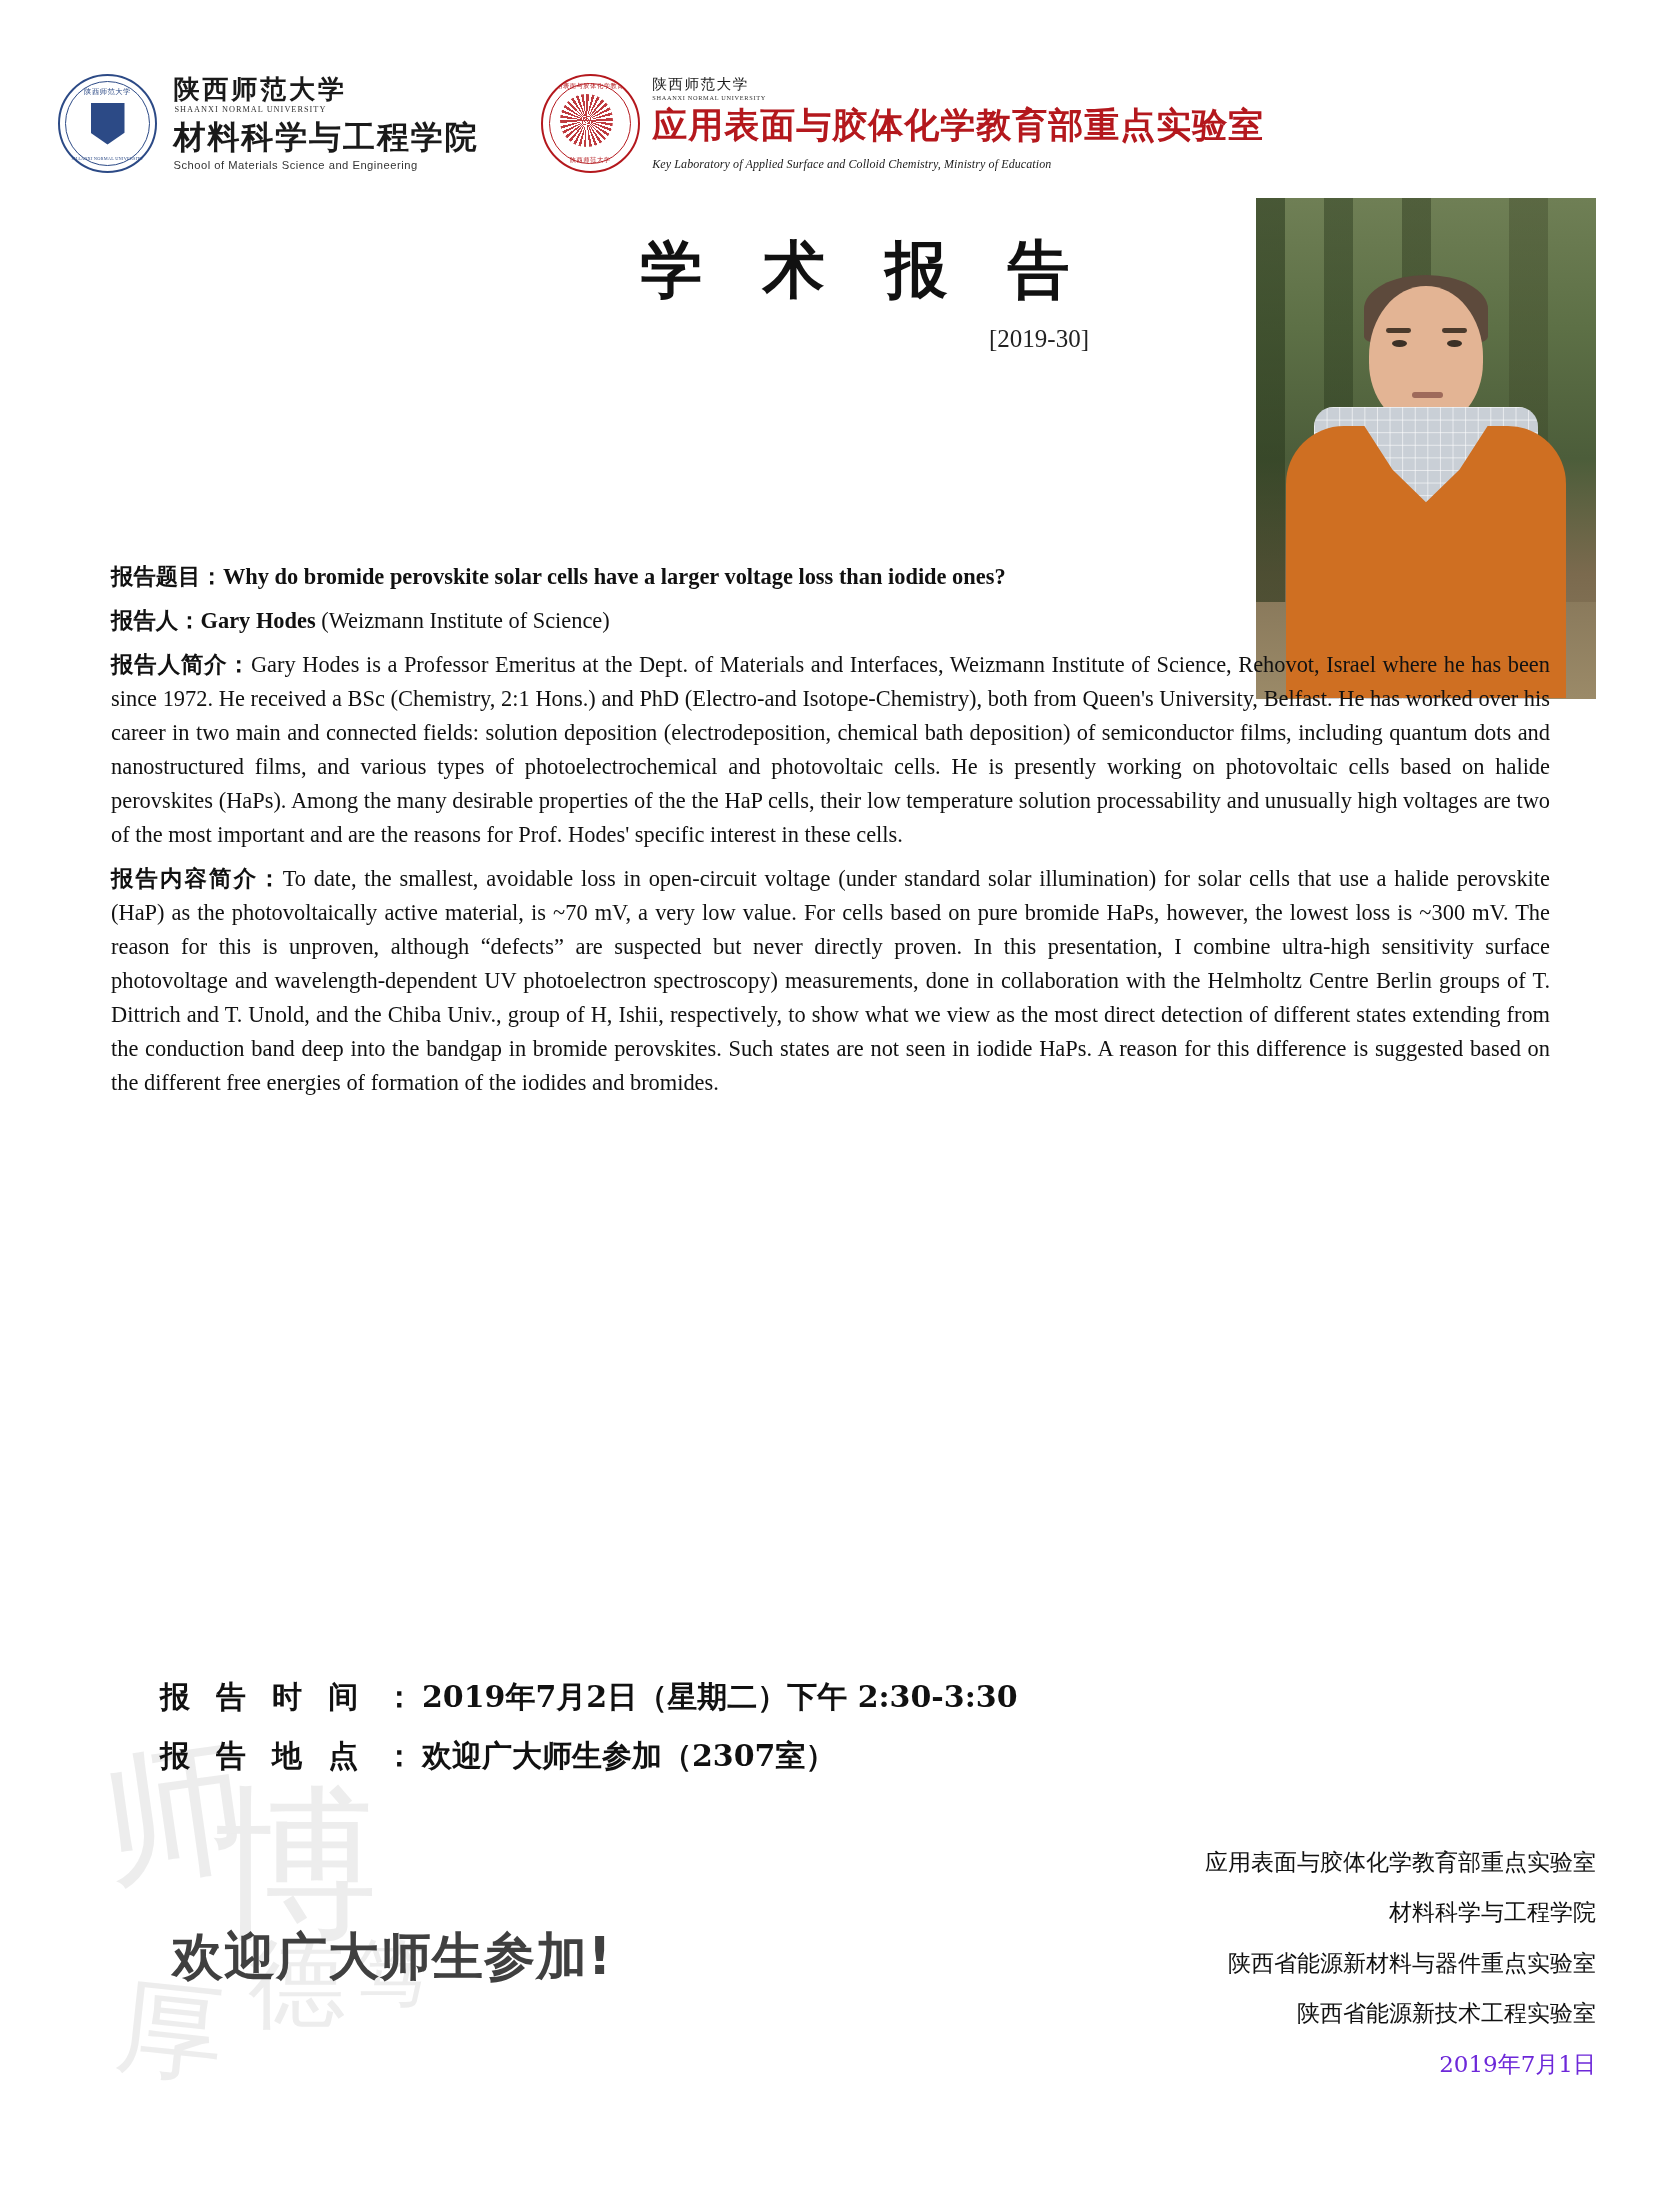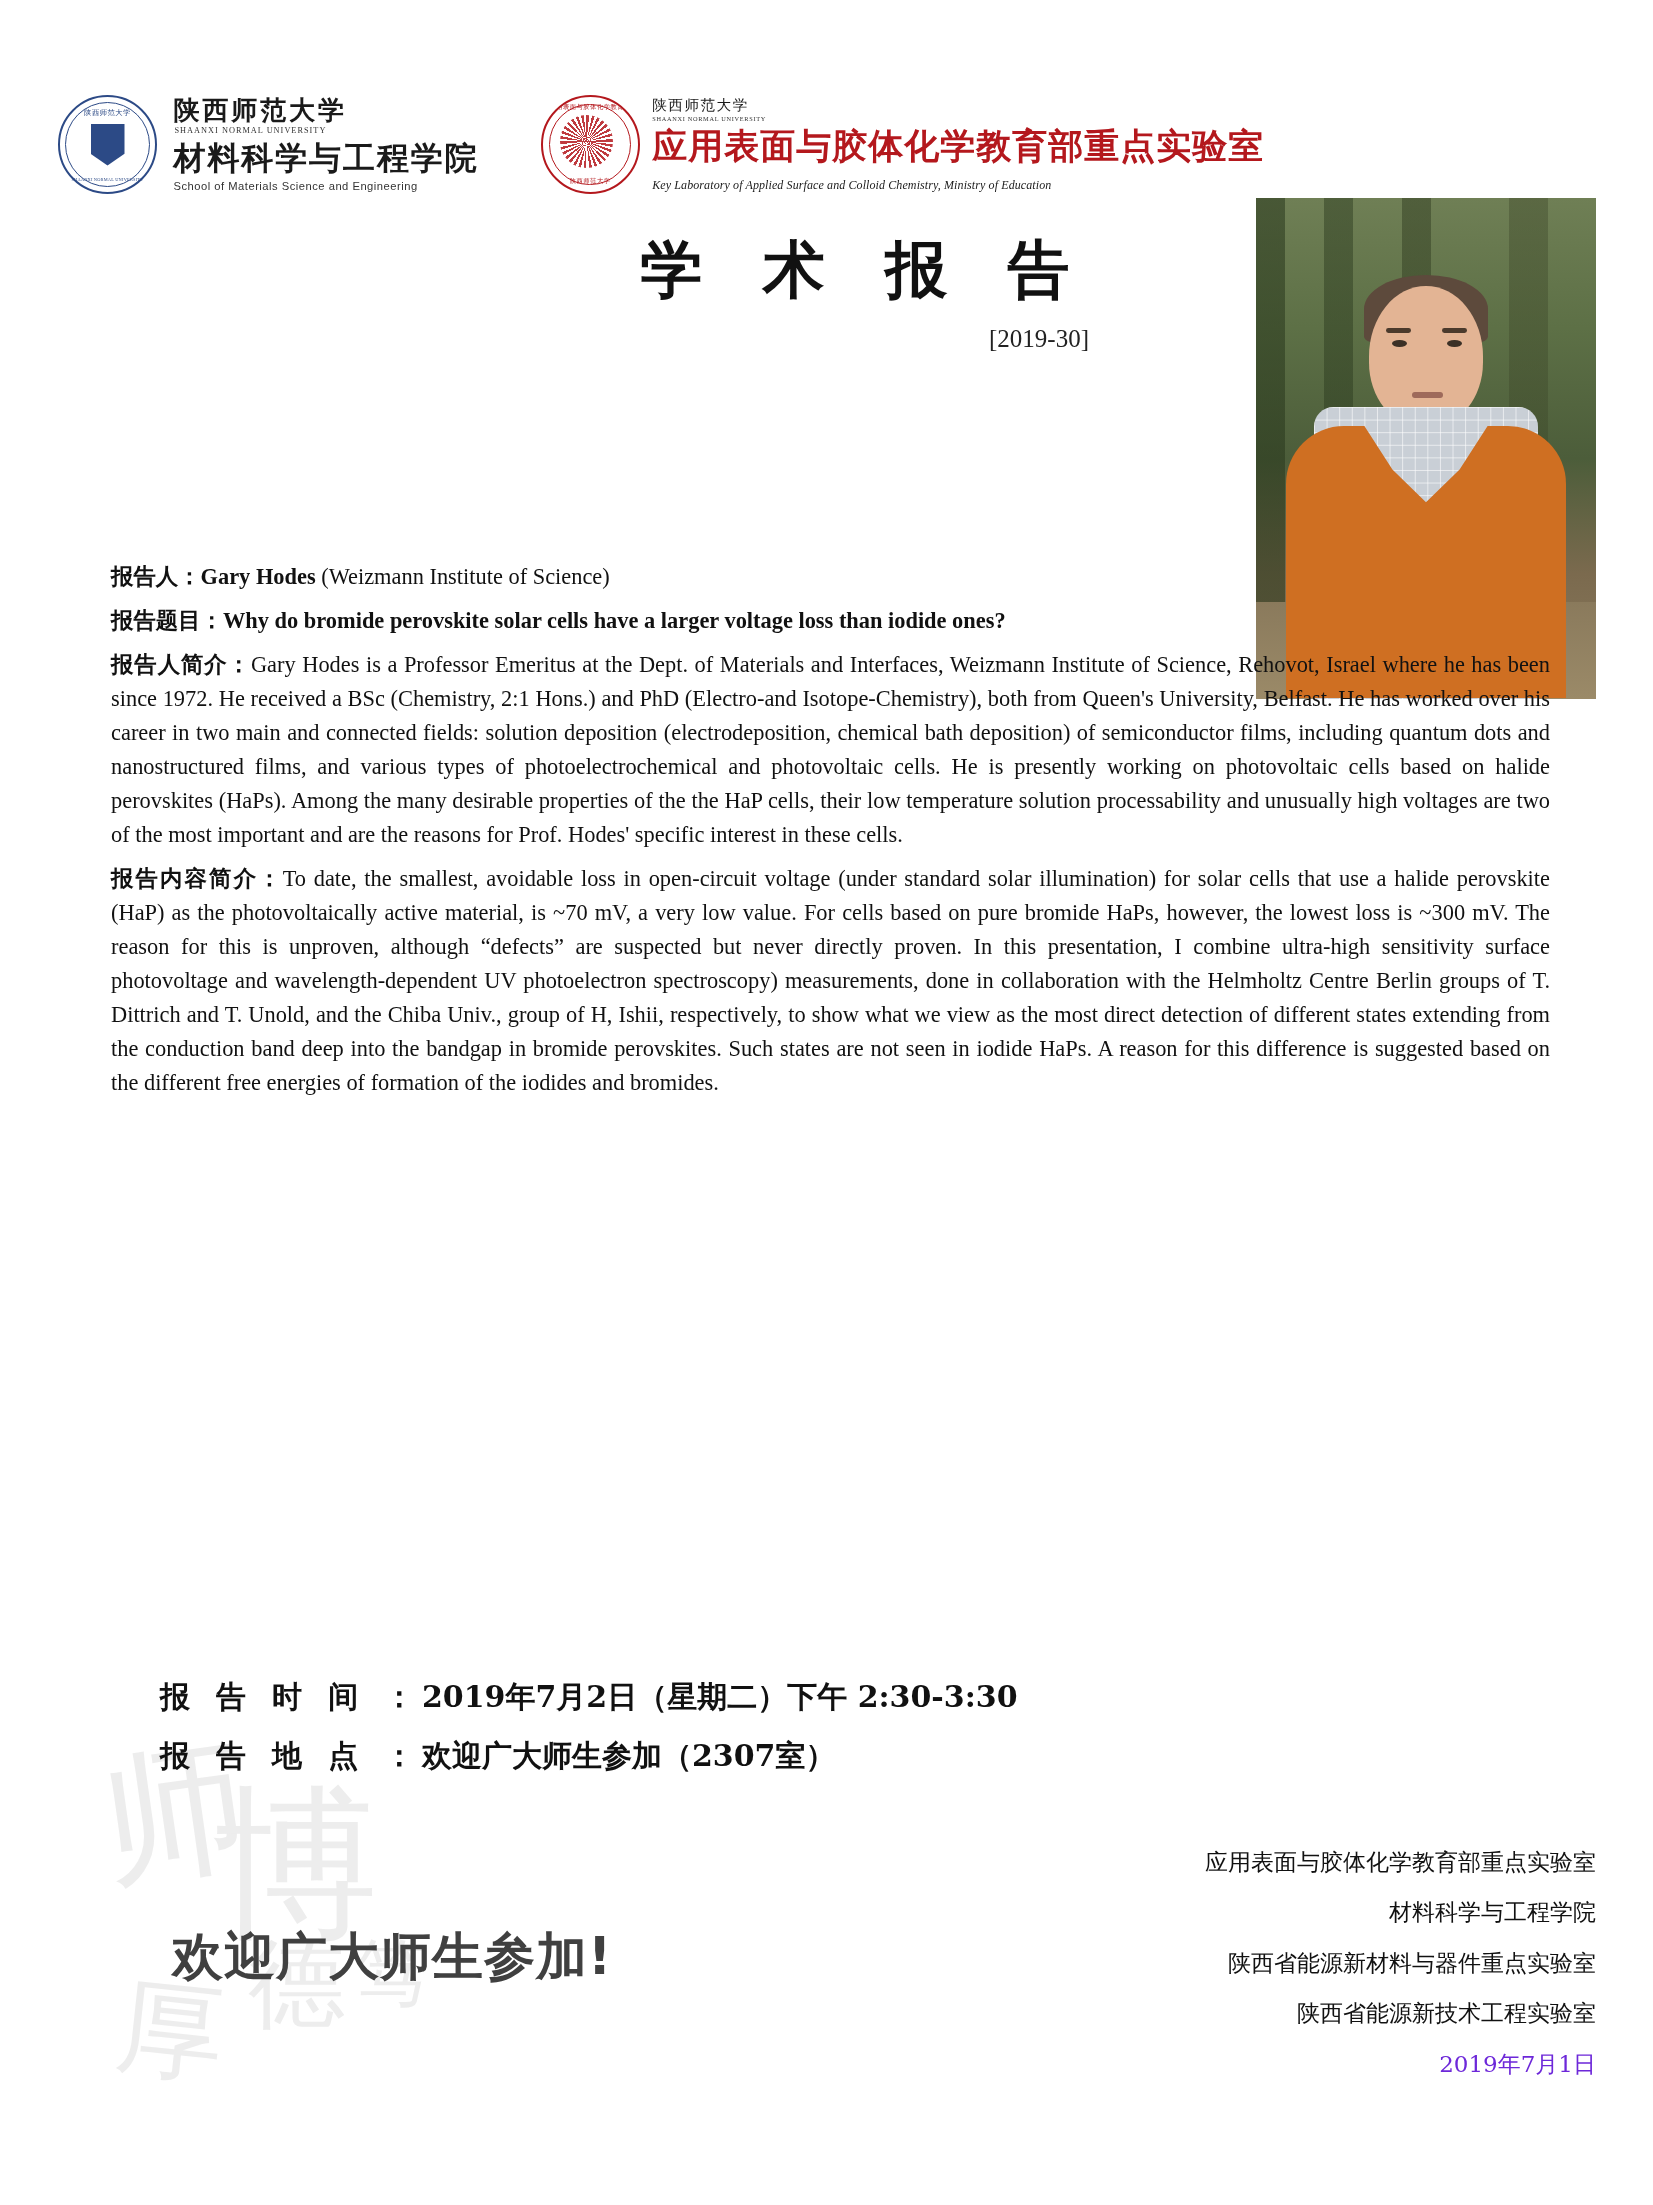--- a/index.html
+++ b/index.html
@@ -23,21 +23,21 @@
     box-sizing: border-box;
   }
 
   
   .header {
     position: relative;
     height: 194px;
     padding: 53px 58px 0 58px;
     box-sizing: border-box;
     display: flex;
-    align-items: flex-end;
+    align-items: center;
   }
   .logo-left {
     display: flex;
     align-items: center;
     gap: 16.5px;
   }
   .seal {
     width: 95px;
     height: 95px;
     border-radius: 50%;
@@ -434,25 +434,25 @@
     <div class="eye-l"></div>
     <div class="eye-r"></div>
     <div class="mouth"></div>
     <div class="shirt"></div>
     <div class="sweater"></div>
   </div>
 
   <div class="content">
 
     <div class="para">
+      <span class="lbl">报告题目：</span><span class="bold">Why do bromide perovskite solar cells have a larger voltage loss than iodide ones?</span>
+    </div>
+
+    <div class="para">
       <span class="lbl">报告人：</span><span class="bold">Gary Hodes</span><span> (Weizmann Institute of Science)</span>
-    </div>
-
-    <div class="para">
-      <span class="lbl">报告题目：</span><span class="bold">Why do bromide perovskite solar cells have a larger voltage loss than iodide ones?</span>
     </div>
 
     <div class="para">
       <span class="lbl">报告人简介：</span><span>Gary Hodes is a Professor Emeritus at the Dept. of Materials and Interfaces, Weizmann Institute of Science, Rehovot, Israel where he has been since 1972. He received a BSc (Chemistry, 2:1 Hons.) and PhD (Electro-and Isotope-Chemistry), both from Queen's University, Belfast. He has worked over his career in two main and connected fields: solution deposition (electrodeposition, chemical bath deposition) of semiconductor films, including quantum dots and nanostructured films, and various types of photoelectrochemical and photovoltaic cells. He is presently working on photovoltaic cells based on halide perovskites (HaPs). Among the many desirable properties of the the HaP cells, their low temperature solution processability  and unusually high voltages are two of the most important and are the reasons for Prof. Hodes' specific interest in these cells.</span>
     </div>
 
     <div class="para">
       <span class="lbl">报告内容简介：</span><span>To date, the smallest, avoidable loss in open-circuit voltage (under standard solar illumination) for solar cells that use a halide perovskite (HaP) as the photovoltaically active material, is ~70 mV, a very low value. For cells based on pure bromide HaPs, however, the lowest loss is ~300 mV. The reason for this is unproven, although “defects” are suspected but never directly proven. In this presentation, I combine ultra-high sensitivity surface photovoltage and wavelength-dependent UV photoelectron spectroscopy) measurements, done in collaboration with the Helmholtz Centre Berlin groups of T. Dittrich and T. Unold, and the Chiba Univ., group of H, Ishii, respectively, to show what we view as the most direct detection of different states extending from the conduction band deep into the bandgap in bromide perovskites. Such states are not seen in iodide HaPs. A reason for this difference is suggested based on the different free energies of formation of the iodides and bromides.</span>
     </div>
   </div>

